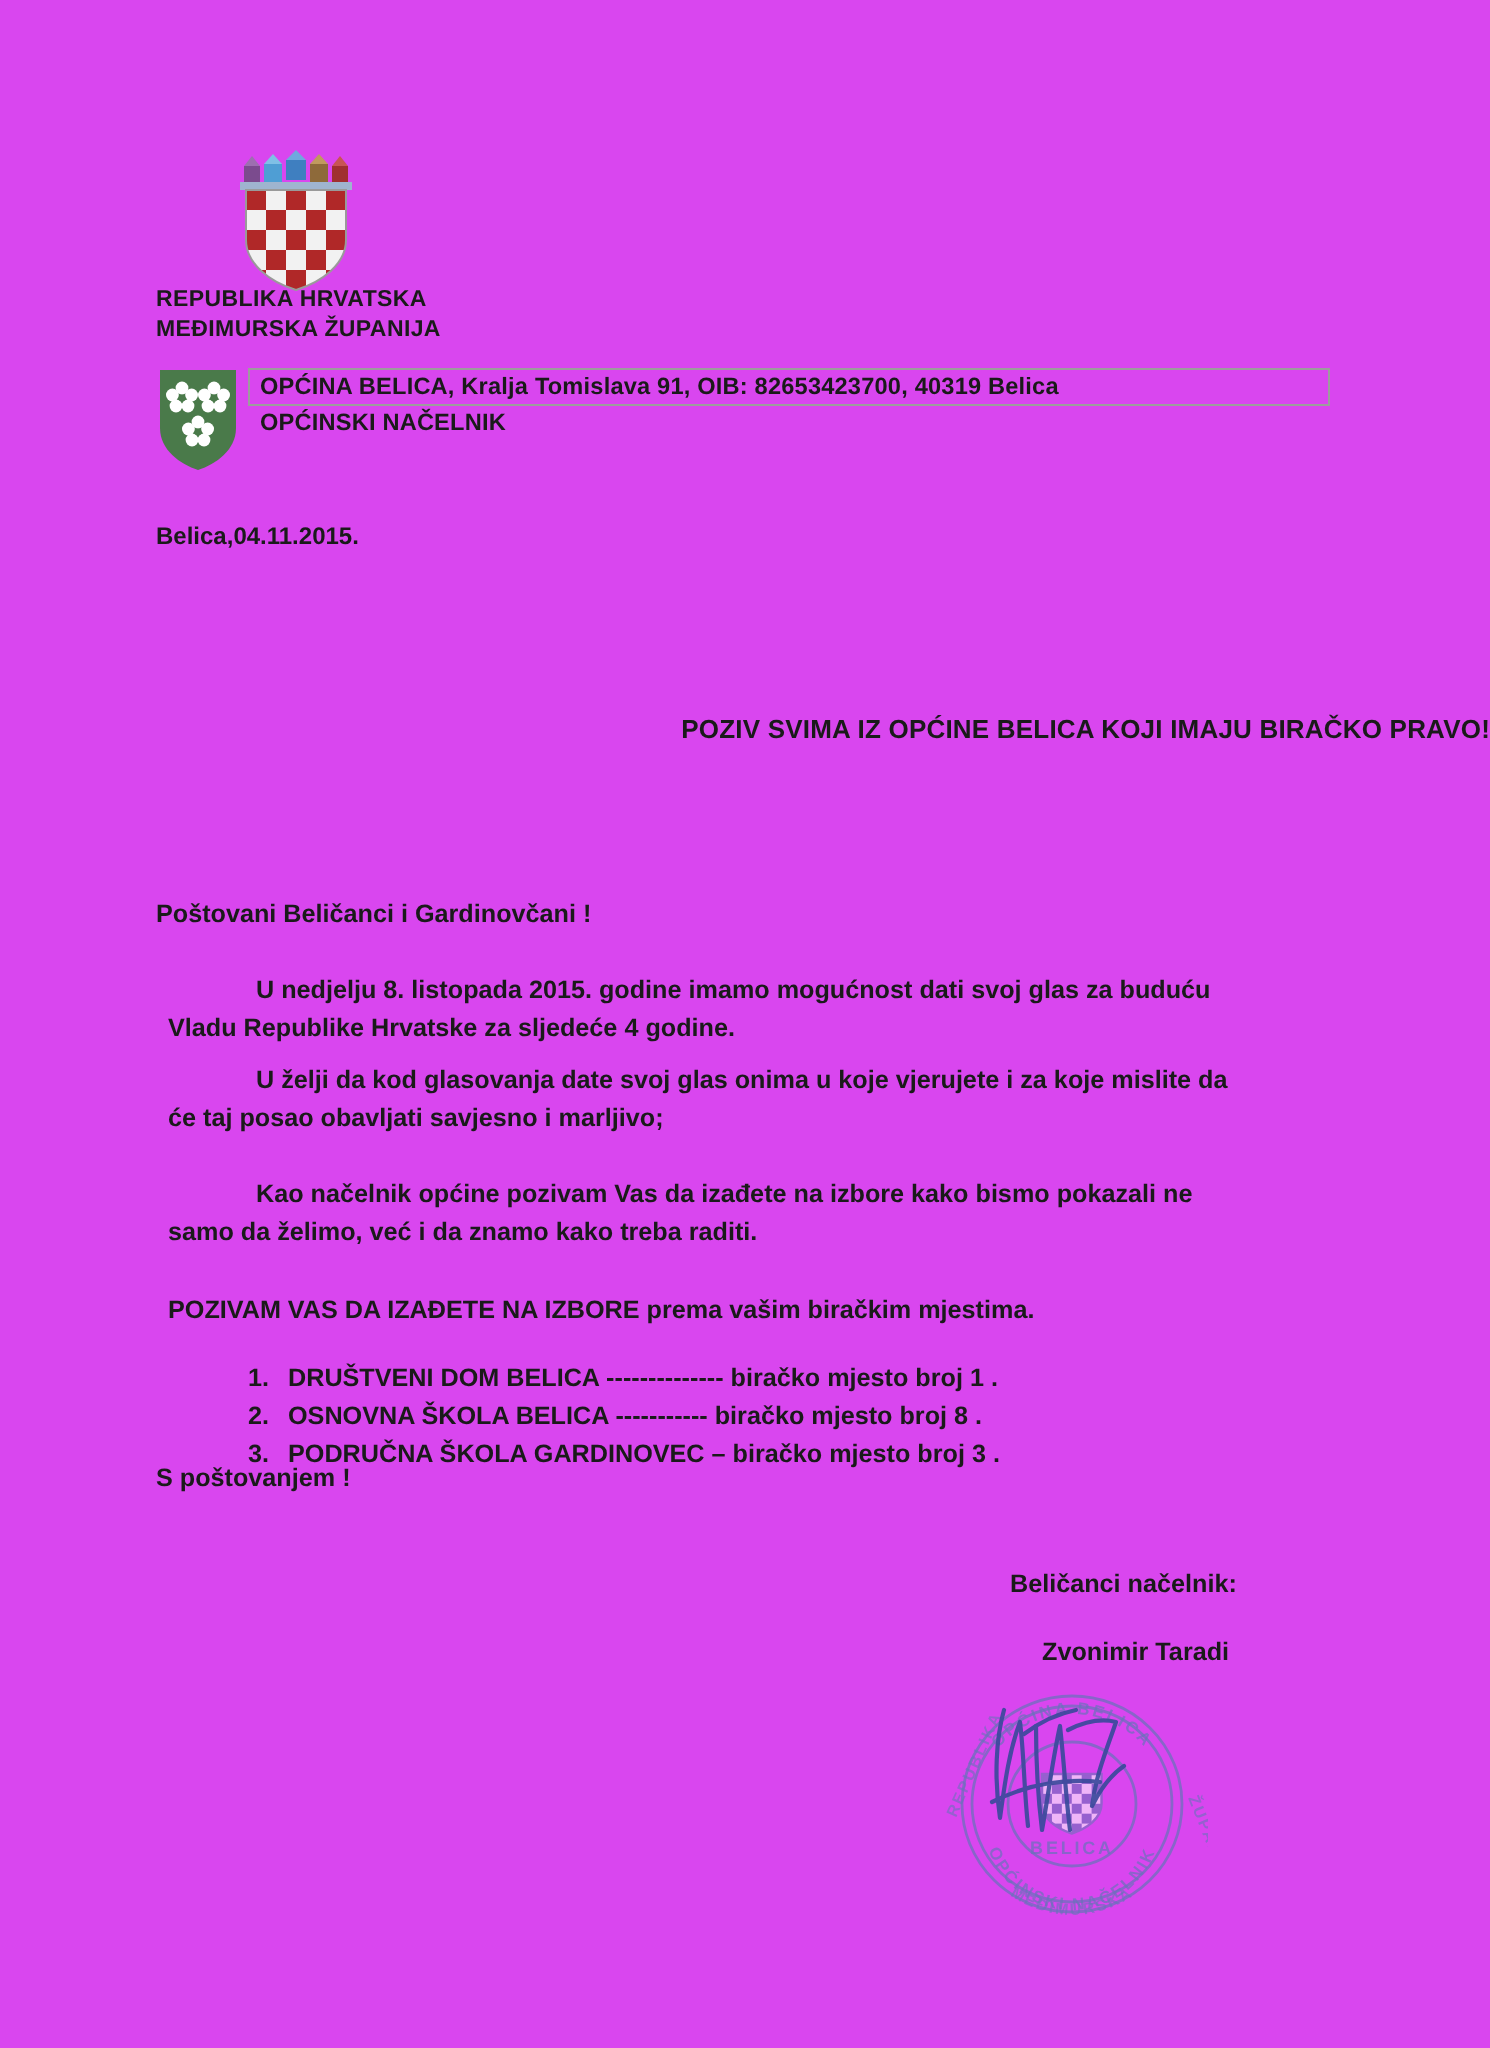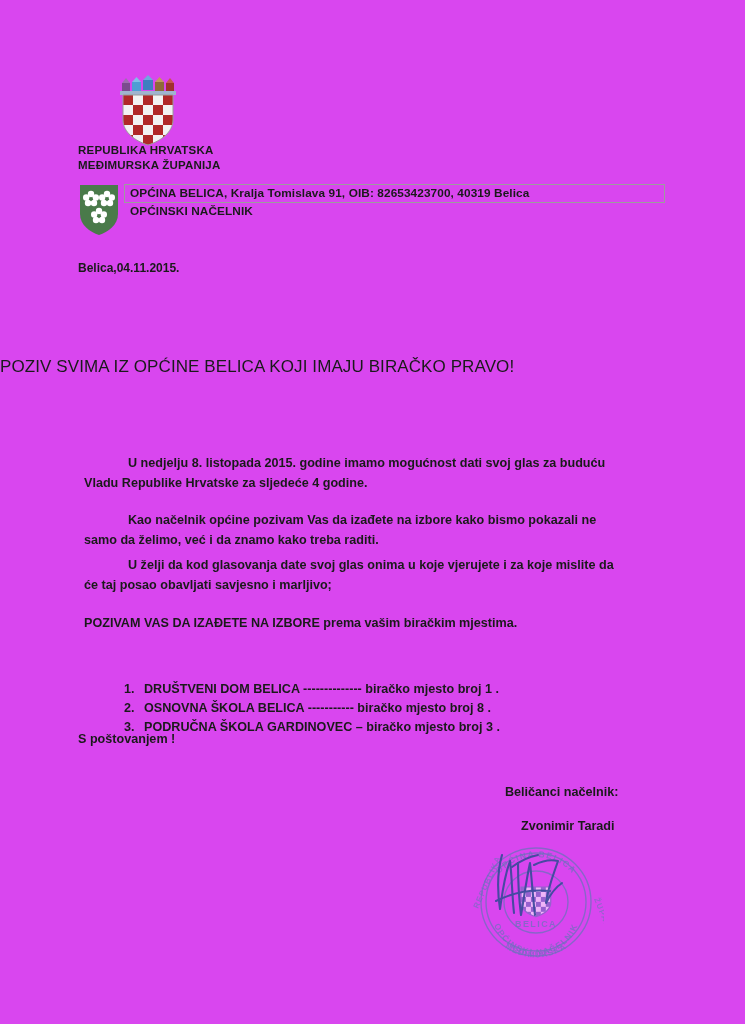--- a/index.html
+++ b/index.html
@@ -87,23 +87,23 @@
     font-size: 12px;
     font-weight: bold;
   }
 
   
   .doc-title {
     position: absolute;
     left: 0;
     right: 0;
     top: 357px;
-    text-align: left;
-    font-size: 17px;
-    font-weight: normal;
+    text-align: right;
+    font-size: 13px;
+    font-weight: bold;
     letter-spacing: .1px;
   }
 
   
   .body-block {
     position: absolute;
     left: 78px;
     top: 448px;
     width: 556px;
     font-size: 12.6px;
@@ -250,23 +250,24 @@
 
   <div class="addr-box"></div>
   <div class="addr-line">OPĆINA BELICA, Kralja Tomislava 91, OIB: 82653423700, 40319 Belica</div>
   <div class="addr-sub">OPĆINSKI NAČELNIK</div>
 
   <div class="place-date">Belica,04.11.2015.</div>
 
   <div class="doc-title">POZIV SVIMA IZ OPĆINE BELICA KOJI IMAJU BIRAČKO PRAVO!</div>
 
   <div class="body-block">
+    <p class="greeting">Poštovani Beličanci i Gardinovčani !</p>
     <p class="para">U nedjelju 8. listopada 2015. godine imamo mogućnost dati svoj glas za buduću Vladu Republike Hrvatske za sljedeće 4 godine.</p>
+    <p class="para">U želji da kod glasovanja date svoj glas onima u koje vjerujete i za koje mislite da će taj posao obavljati savjesno i marljivo;</p>
     <p class="para gap">Kao načelnik općine pozivam Vas da izađete na izbore kako bismo pokazali ne samo da želimo, već i da znamo kako treba raditi.</p>
-    <p class="para">U želji da kod glasovanja date svoj glas onima u koje vjerujete i za koje mislite da će taj posao obavljati savjesno i marljivo;</p>
     <p class="para flush">POZIVAM VAS DA IZAĐETE NA IZBORE prema vašim biračkim mjestima.</p>
   </div>
 
   <ol class="stations">
     <li>DRUŠTVENI DOM BELICA -------------- biračko mjesto broj 1 .</li>
     <li>OSNOVNA ŠKOLA BELICA -----------  biračko mjesto broj 8 .</li>
     <li>PODRUČNA ŠKOLA GARDINOVEC – biračko mjesto broj 3 .</li>
   </ol>
 
   <div class="closing">S poštovanjem !</div>

